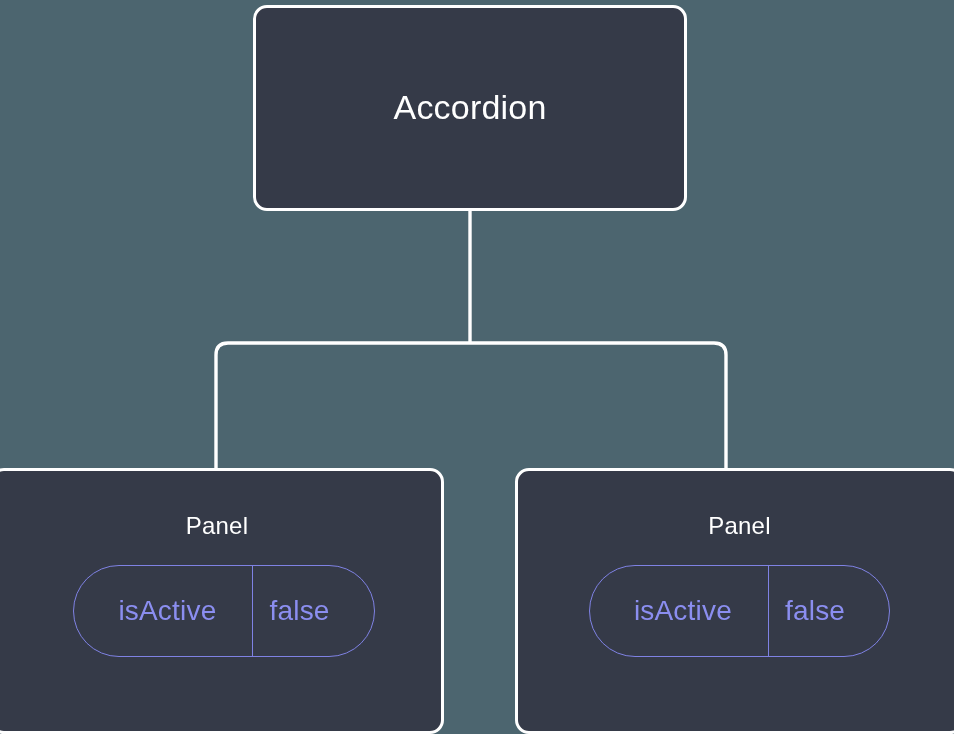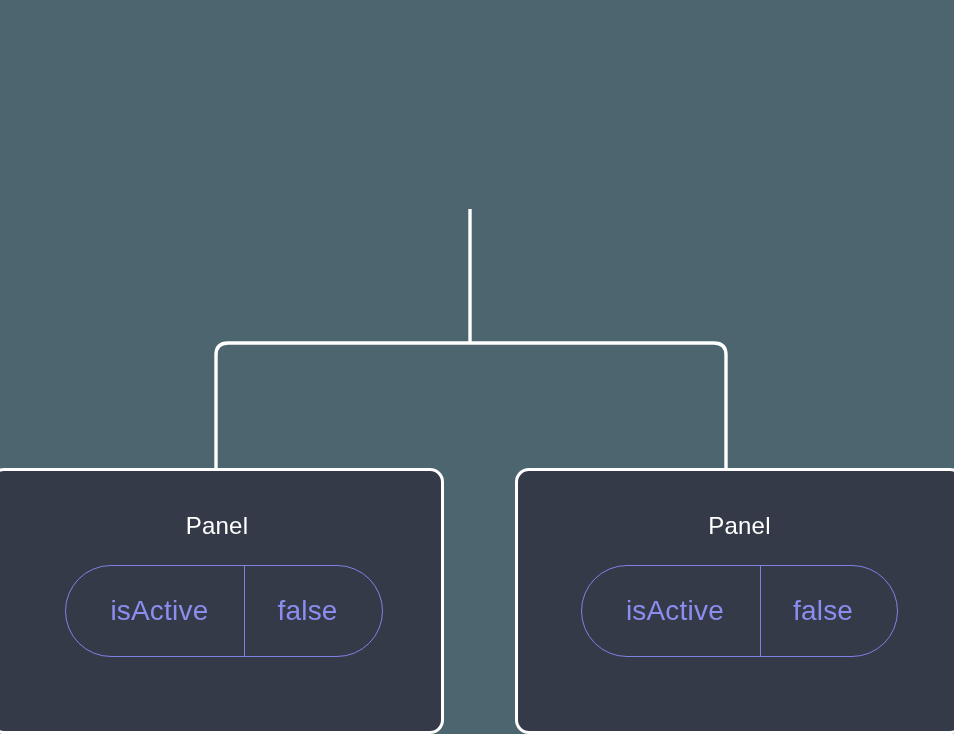--- a/index.html
+++ b/index.html
@@ -106,21 +106,21 @@
     color: #8b8ef0;
     line-height: 1;
     letter-spacing: 0.2px;
   }
 
   .prop-key {
     padding: 0 36px 0 44px;
   }
 
   .prop-value {
-    padding: 0 44px 0 32px;
+    padding: 0 44px 0 16px;
     border-left: 1.6px solid #7f82e4;
   }
 
   
   .node-panel-left .prop-pill { margin-left: 14px; }
   .node-panel-right .prop-pill { margin-left: 0px; }
 </style>
 </head>
 <body>
 
@@ -128,20 +128,23 @@
 
   <svg id="connector-layer" viewBox="0 0 954 734" width="954" height="734" aria-hidden="true">
 
     <path d="M 470 209 L 470 343" fill="none" stroke="#ffffff" stroke-width="3.4" stroke-linecap="butt"></path>
 
     <path d="M 470 343 L 228 343 Q 216 343 216 355 L 216 470" fill="none" stroke="#ffffff" stroke-width="3.4" stroke-linecap="butt" stroke-linejoin="round"></path>
 
     <path d="M 470 343 L 714 343 Q 726 343 726 355 L 726 470" fill="none" stroke="#ffffff" stroke-width="3.4" stroke-linecap="butt" stroke-linejoin="round"></path>
   </svg>
 
+  <div class="node node-root">
+    <span class="node-title">Accordion</span>
+  </div>
 
   <div class="node node-panel node-panel-left">
     <span class="node-title">Panel</span>
     <div class="prop-pill">
       <span class="prop-key">isActive</span>
       <span class="prop-value">false</span>
     </div>
   </div>
 
   <div class="node node-panel node-panel-right">

